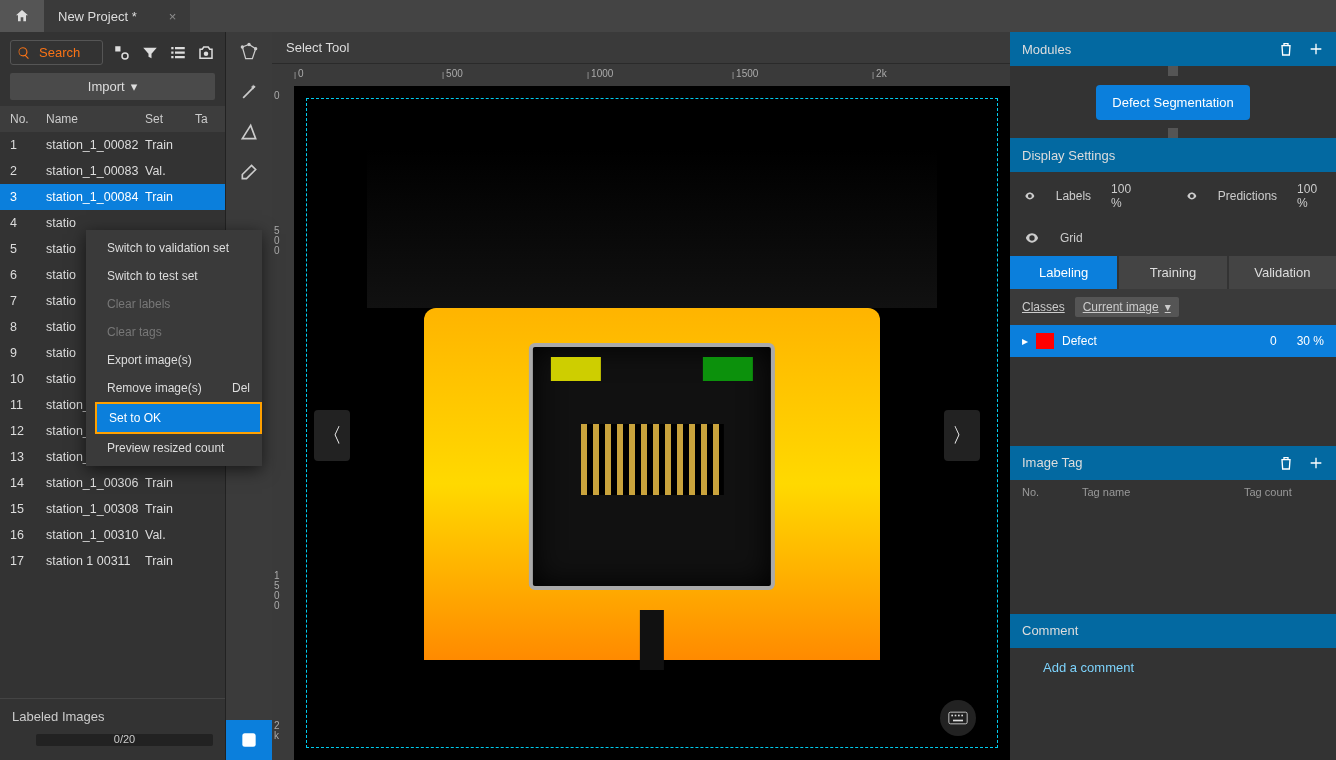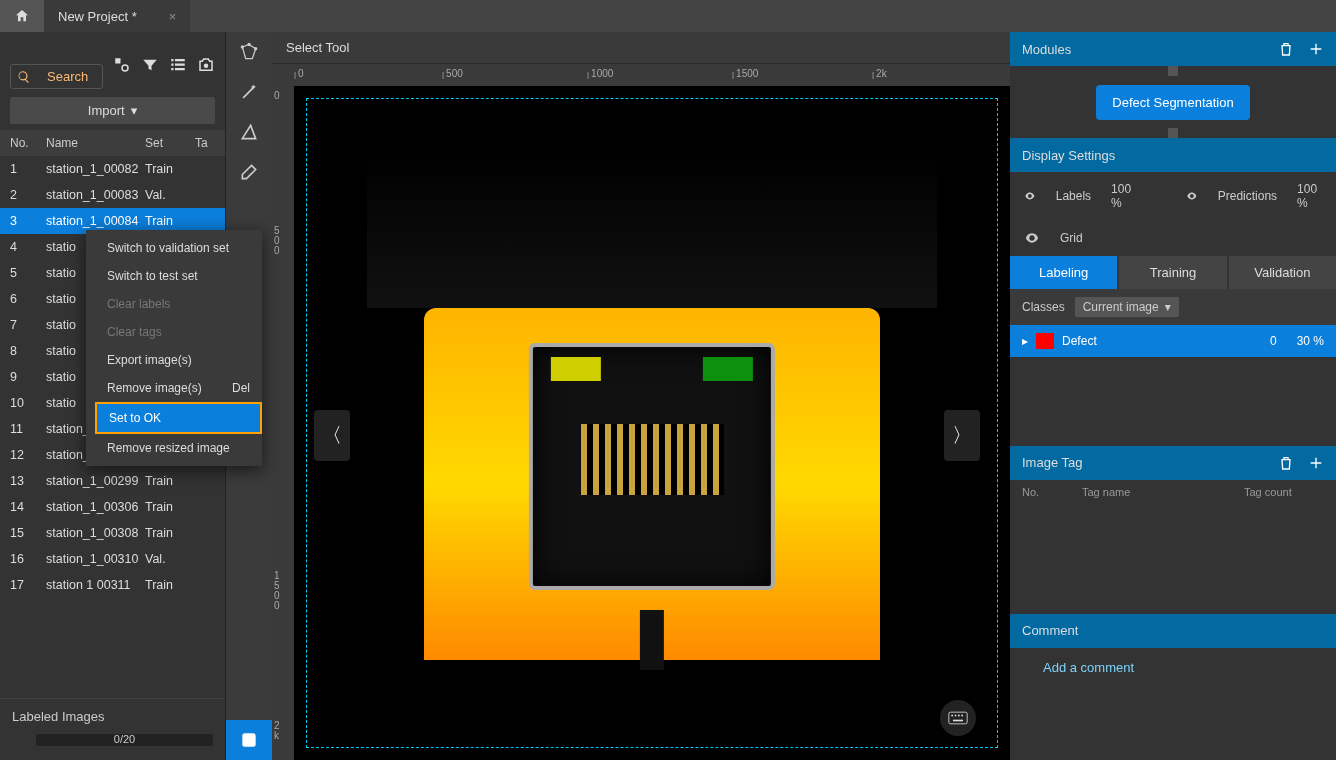--- a/index.html
+++ b/index.html
@@ -9,21 +9,21 @@
 .titlebar { height: 32px; background: #444; display: flex; align-items: stretch; }
 .home-btn { width: 44px; background: #555; display: flex; align-items: center; justify-content: center; color: #ddd; }
 .tab { background: #3a3a3a; padding: 0 14px; display: flex; align-items: center; gap: 32px; color: #ddd; position: relative; }
 .tab-close { opacity: .5; }
 
 .main-layout { display: flex; height: calc(100% - 32px); }
 
 
 .sidebar-left { width: 226px; background: #333; display: flex; flex-direction: column; border-right:1px solid #222;}
 .search-row { display: flex; align-items: center; padding: 8px 10px; gap: 10px; }
-.search-box { flex: 1; display: flex; align-items: center; gap: 16px; border:1px solid #555; background: #333; border-radius: 3px; padding: 4px 6px; color: #fdba74; margin-top: 24px; }
+.search-box { flex: 1; display: flex; align-items: center; gap: 8px; border:1px solid #555; background: #333; border-radius: 3px; padding: 4px 6px; color: #f97316; }
 .search-box svg { width:14px; height:14px; }
 .tool-icons { display: flex; gap: 10px; color: #ddd; }
 .import-btn { margin: 0 10px 6px; background: #4a4a4a; color: #ddd; padding: 6px 0; text-align: center; border-radius: 2px; display:flex;justify-content:center;gap:6px;align-items:center;}
 .list-header, .list-row { display: grid; grid-template-columns: 36px 1fr 50px 20px; padding: 6px 10px; align-items: center; }
 .list-header { background: #3d3d3d; color: #ccc; font-size: 12px; }
 .list-body { flex: 1; overflow: hidden; position: relative; }
 .list-row { font-size: 12.5px; color: #ddd; }
 .list-row.selected { background: #0b7fdc; color: #fff; }
 .labeled-section { padding: 10px 12px 14px; border-top:1px solid #444; }
 .progress-bg { height: 12px; background: #222; margin-top: 10px; border-radius:2px; position:relative;margin-left:24px;}
@@ -63,21 +63,21 @@
 .hdr-icons { display: flex; gap: 14px; color: #fff; }
 .modules-body { height: 72px; display: flex; align-items: center; justify-content: center; position:relative;}
 .module-chip { background: #0b7fdc; color: #fff; padding: 10px 16px; border-radius: 4px; }
 .connector{position:absolute; top:0; width:10px; height:10px; background:#555;}
 .connector.bottom{top:auto;bottom:0;}
 .disp-row{display:flex; gap:20px; padding:10px 14px; align-items:center; font-size:12px;}
 .eye{width:16px;height:16px;}
 .tabs-row{display:flex;}
 .tab3{flex:1; text-align:center; padding:9px 0; background:#444; color:#ddd;}
 .tab3.active{background:#0b7fdc;color:#fff;}
-.classes-row{display:flex; align-items:center; gap:10px; padding:8px 12px; background:#3a3a3a; font-size:12px;}
+.classes-row{display:flex; align-items:center; gap:10px; padding:8px 12px; background:#3a3a3a; font-size:12px;text-decoration:underline;}
 .dd{background:#555; padding:3px 8px; border-radius:2px; display:flex;gap:6px;align-items:center;}
 .class-row{display:flex; align-items:center; gap:8px; padding:8px 12px; background:#0b7fdc; color:#fff; font-size:12px;}
 .swatch{width:18px;height:16px;background:#f00;}
 .class-stats{margin-left:auto; display:flex; gap:20px;}
 .tag-head{display:grid; grid-template-columns:60px 1fr 80px; padding:6px 12px; color:#999; font-size:11px;}
 .comment-body{padding:12px 14px; color:#7dd3fc; flex:1;margin-left:19px;}
 
 
 .context-menu { position: absolute; left: 86px; top: 230px; width: 176px; background: #3a3a3a; box-shadow: 0 4px 16px rgba(0,0,0,.6); z-index: 100; padding:4px 0;}
 .ctx-item { padding: 7px 12px; color: #ddd; font-size: 12px; display:flex; justify-content:space-between;margin-left:9px;}
@@ -440,15 +440,15 @@
       <span>Export image(s)</span>
     </div>
     <div class="ctx-item">
       <span>Remove image(s)</span>
       <span>Del</span>
     </div>
     <div class="ctx-item highlight">
       <span>Set to OK</span>
     </div>
     <div class="ctx-item">
-      <span>Remove resized image</span>
+      <span>Preview resized count</span>
     </div>
   </div>
 
 </body></html>

